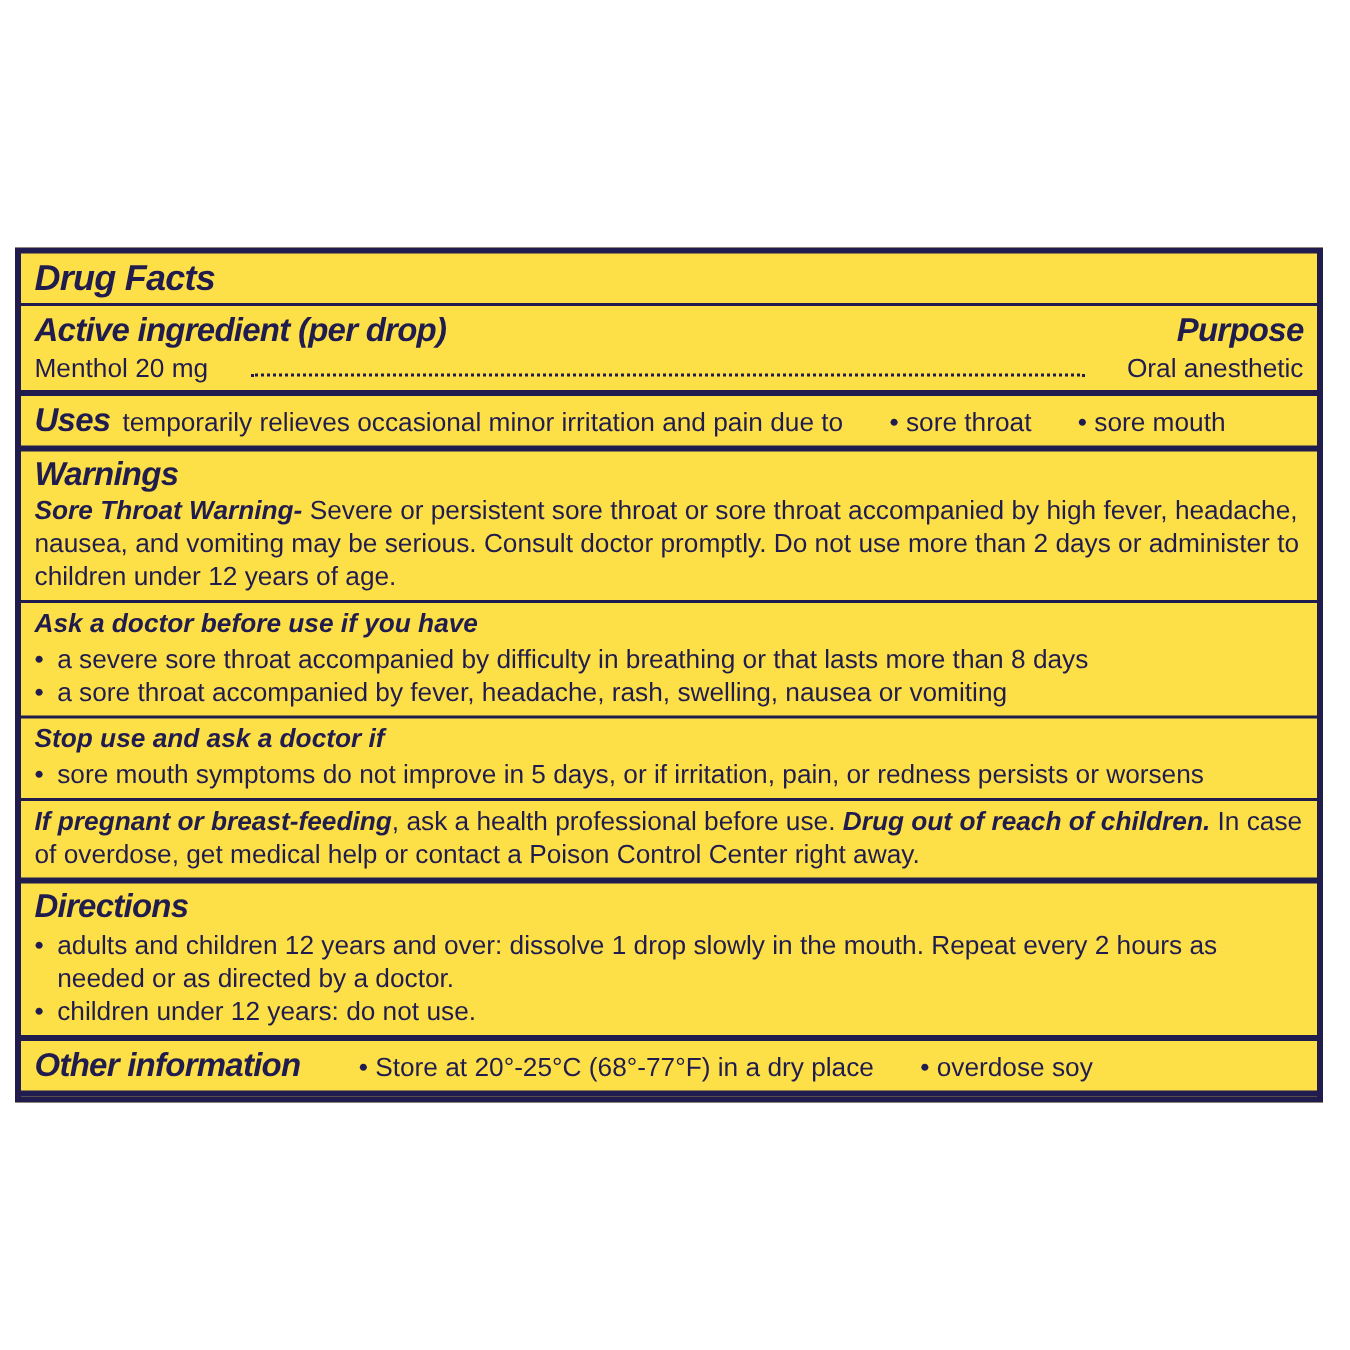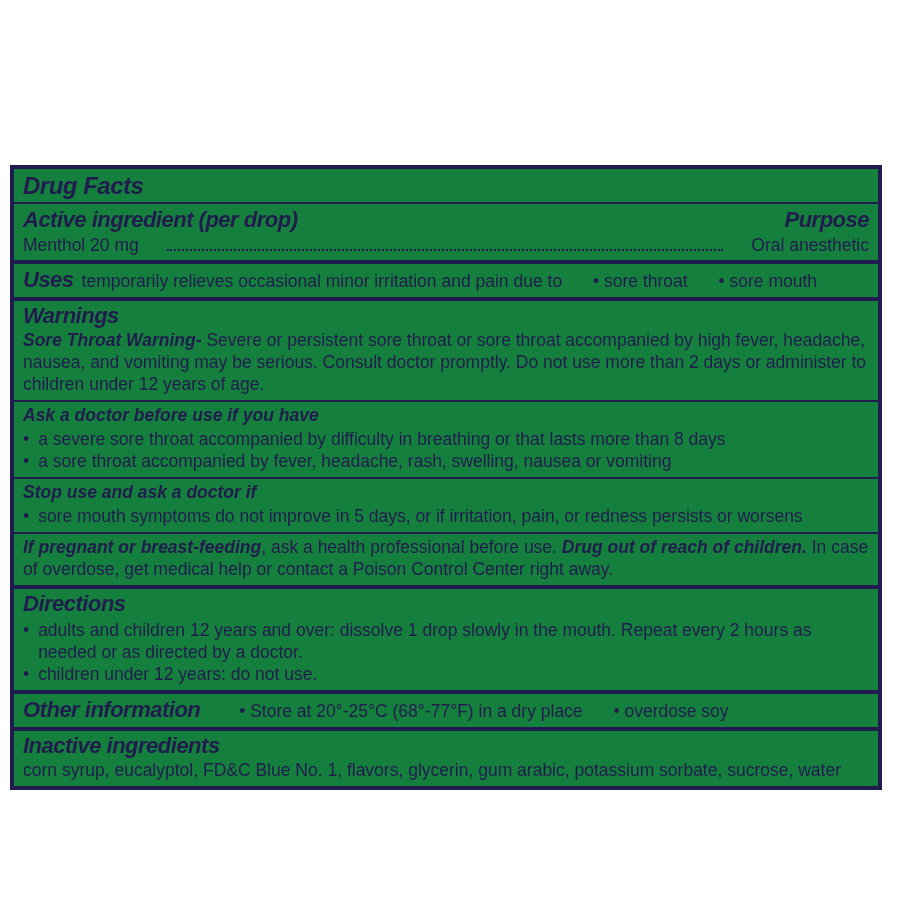--- a/index.html
+++ b/index.html
@@ -10,21 +10,21 @@
     background: #ffffff;
     font-family: "Liberation Sans", sans-serif;
     color: #211c4e;
   }
   .panel {
     position: absolute;
     left: 10px;
     top: 165px;
     width: 872px;
     border: 4px solid #211c4e;
-    background: #15803d;
+    background: #fde047;
     box-sizing: border-box;
   }
   .bar-thick { height: 4px; background: #211c4e; }
   .bar-thin  { height: 2px; background: #211c4e; }
 
   .title {
     font-style: italic;
     font-weight: bold;
     font-size: 24px;
     line-height: 28px;
@@ -157,18 +157,14 @@
   <div class="bar-thick"></div>
 
   <div class="inline-head-row body-txt">
     <span class="h2">Other information</span>
     <span class="inline-bullet">• Store at 20°-25°C (68°-77°F) in a dry place</span>
     <span class="inline-bullet">• overdose soy</span>
   </div>
 
   <div class="bar-thick"></div>
 
-  <div class="section body-txt">
-    <div class="h2">Inactive ingredients</div>
-    <p>corn syrup, eucalyptol, FD&amp;C Blue No. 1, flavors, glycerin, gum arabic, potassium sorbate, sucrose, water</p>
-  </div>
 
 </div>
 
 </body></html>

